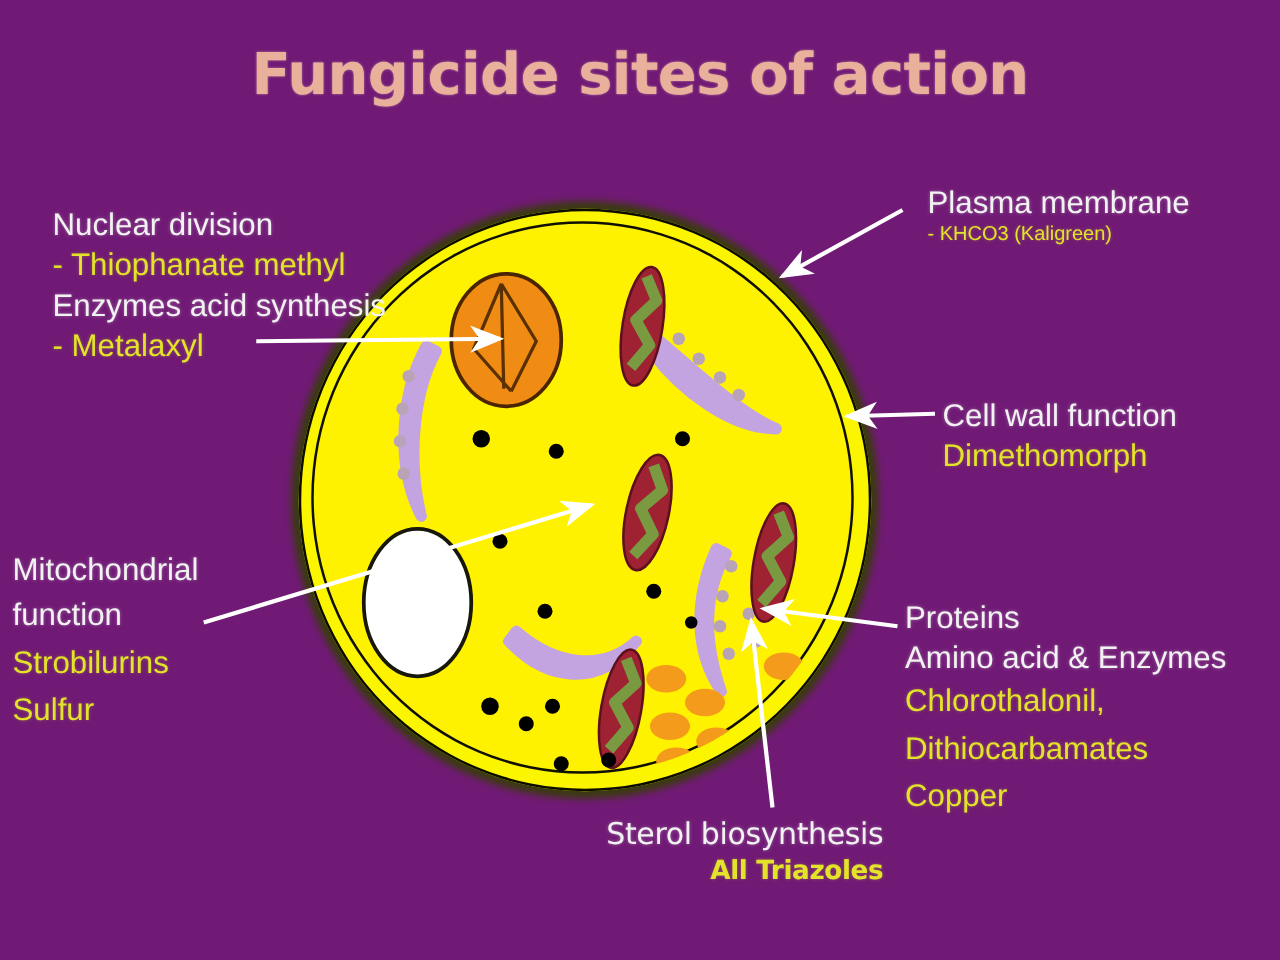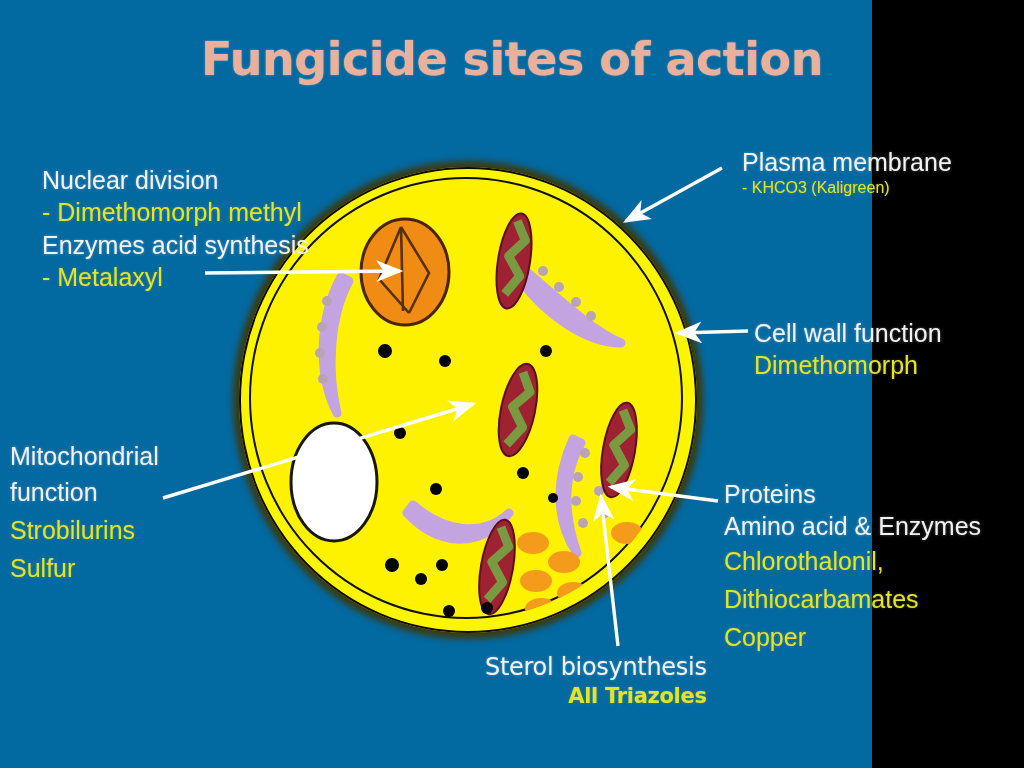--- a/index.html
+++ b/index.html
@@ -1,18 +1,18 @@
 <!DOCTYPE html>
 <html><head>
 <meta charset="utf-8">
 <style>
   html,body{margin:0;padding:0;background:#000;}
   body{width:1024px;height:768px;overflow:hidden;
        font-family:"Liberation Sans",sans-serif;}
-  #slide{position:relative;width:872px;height:768px;background:#0369a1;}
+  #slide{position:relative;width:1024px;height:768px;background:#701a75;}
 
   
   #title{
     position:absolute;left:0;top:32px;width:1024px;text-align:center;
     font-family:"DejaVu Sans",sans-serif;
     font-weight:bold;font-size:46px;letter-spacing:-0.5px;
     color:#e9b09b;
     text-shadow:0 0 2px rgba(255,210,190,.55);
   }
 
@@ -196,21 +196,21 @@
       <line x1="722" y1="168" x2="626" y2="221"></line>
       <line x1="748" y1="331" x2="678" y2="333"></line>
       <line x1="163" y1="498" x2="473" y2="404"></line>
       <line x1="718" y1="501" x2="611" y2="487"></line>
       <line x1="618" y1="646" x2="601" y2="497"></line>
     </g>
   </svg>
 
   <div class="block" id="b-nuclear">
     <div class="lbl">Nuclear division</div>
-    <div class="chem">- Dimethomorph methyl</div>
+    <div class="chem">- Thiophanate methyl</div>
     <div class="lbl">Enzymes acid synthesis</div>
     <div class="chem">- Metalaxyl</div>
   </div>
 
   <div class="block" id="b-plasma">
     <div class="lbl">Plasma membrane</div>
     <div class="chem sm">- KHCO3  (Kaligreen)</div>
   </div>
 
   <div class="block" id="b-mito">

